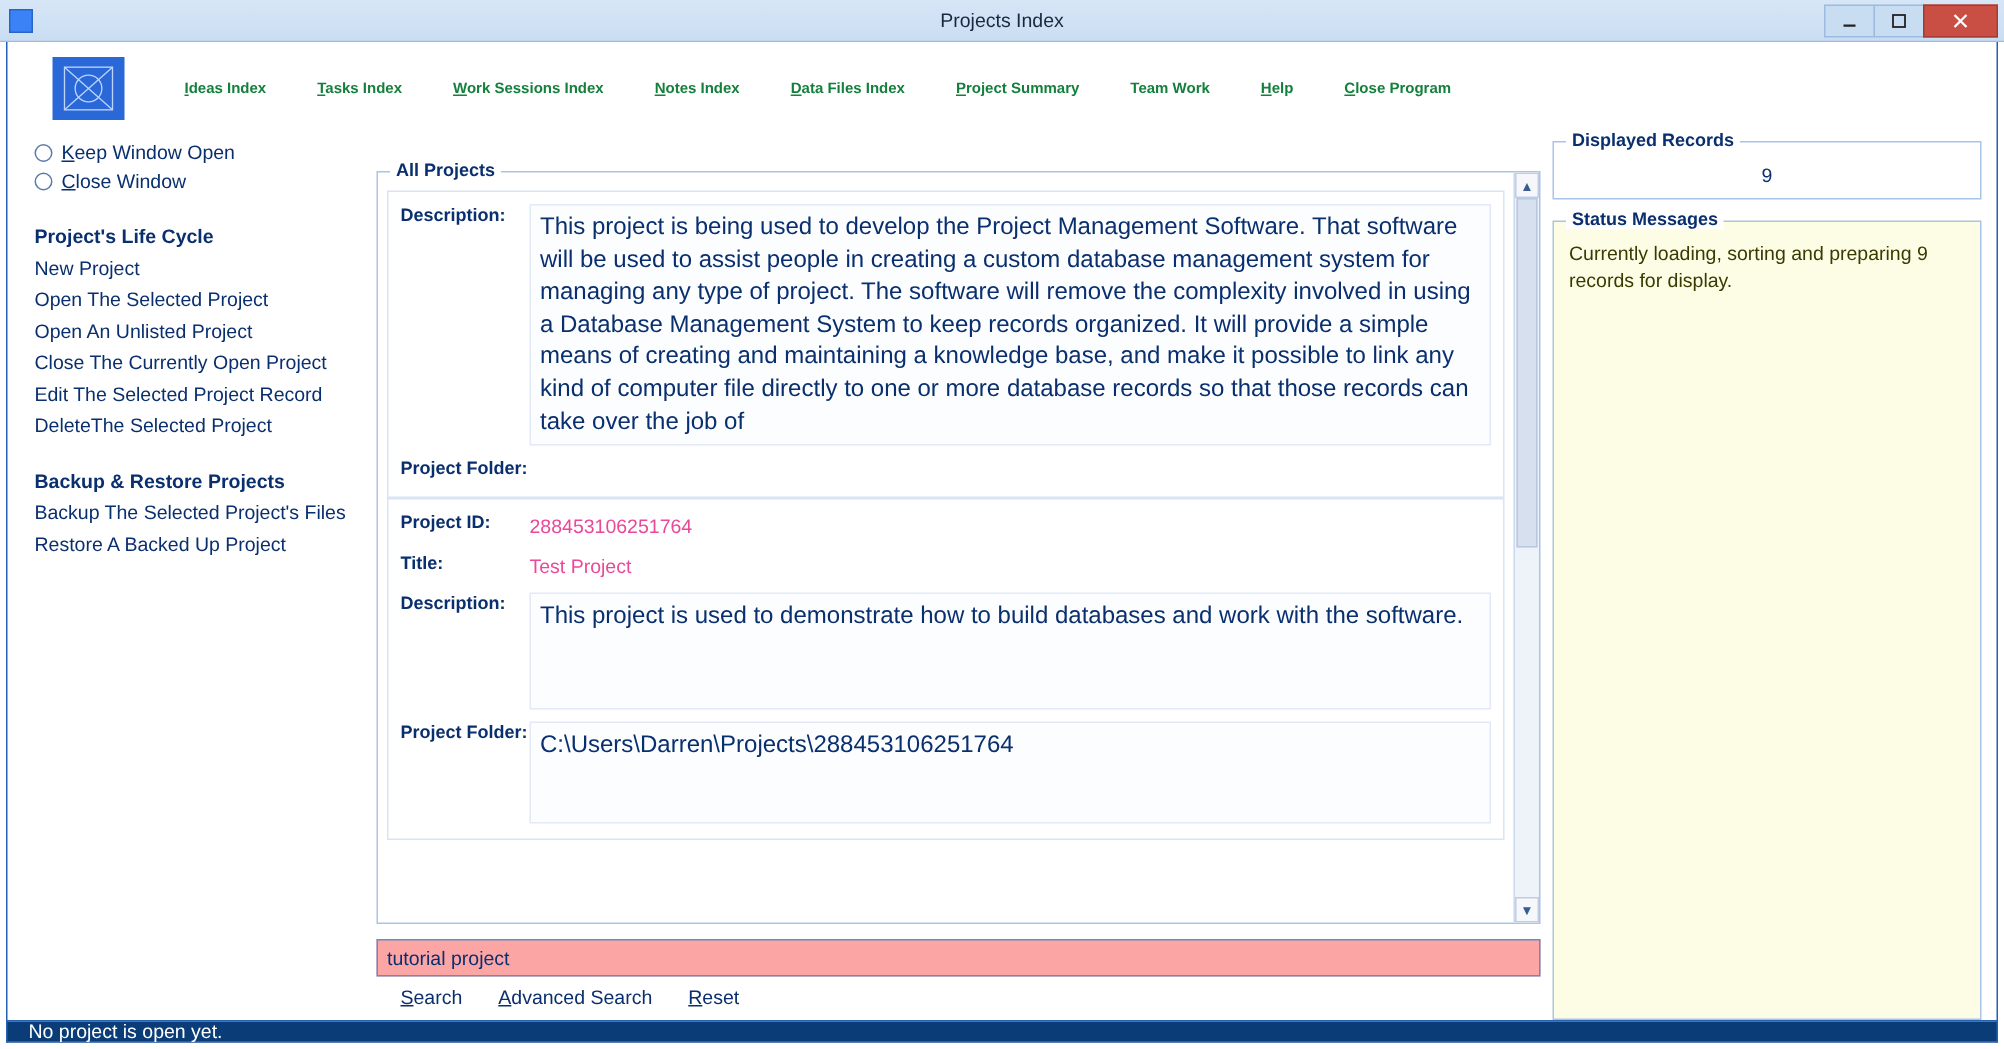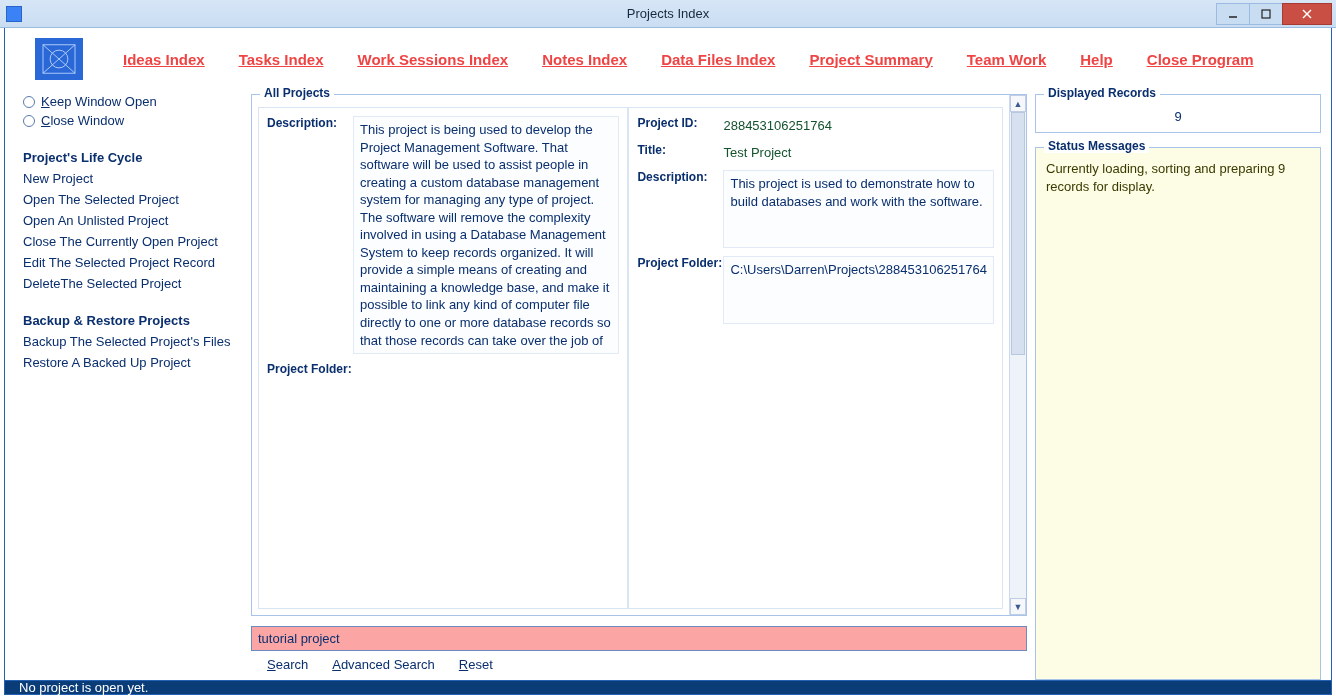--- a/index.html
+++ b/index.html
@@ -77,25 +77,24 @@
     gap: 34px;
   }
   .logo {
     width: 48px; height: 42px;
     background: #2968d6;
     display: flex; align-items: center; justify-content: center;
     margin-right: 6px;
   }
   .logo svg { width: 36px; height: 32px; }
   .menu-item {
-    color: #ef4444;
+    color: #15803d;
     font-weight: bold;
-    text-decoration: underline;
     cursor: pointer;
-    font-size: 15px;
+    font-size: 10px;
     white-space: nowrap;
   }
 
   
   .cols {
     flex: 1;
     display: flex;
     padding: 0 10px 0 18px;
     gap: 8px;
     min-height: 0;
@@ -134,39 +133,40 @@
     cursor: pointer;
     display: block;
   }
 
   
   .center {
     flex: 1;
     display: flex;
     flex-direction: column;
     min-width: 0;
+    margin-top: 20px;
   }
   .all-projects {
     flex: 1;
     border: 1px solid #a9c4e9;
     position: relative;
     display: flex;
     margin-top: 4px;
   }
   .all-projects .legend {
     position: absolute; top: -9px; left: 8px;
     background: #fff; padding: 0 4px;
     color: #0a2f6e; font-weight: bold; font-size: 12px;
   }
   .records {
     flex: 1;
     padding: 12px 6px 6px 6px;
     overflow: hidden;
     display: flex;
-    flex-direction: row;
+    flex-direction: column;
     gap: 0;
   }
   .record {
     border: 1px solid #d9e4f4;
     padding: 8px 8px 10px 8px;
   }
   .row { display: flex; margin-bottom: 8px; }
   .row .lbl {
     width: 86px;
     flex-shrink: 0;
@@ -174,28 +174,28 @@
     font-weight: bold;
     font-size: 12px;
     line-height: 1.3;
   }
   .row .valbox {
     flex: 1;
     border: 1px solid #e2eaf7;
     background: #fbfdff;
     padding: 4px 6px;
     color: #0a2f6e;
-    font-size: 13px;
+    font-size: 16px;
     line-height: 1.35;
     min-height: 18px;
   }
   .row .valbox.tall { min-height: 70px; }
   .row .valtext {
     flex: 1;
-    color: #14532d;
+    color: #ec4899;
     font-size: 13px;
     padding: 2px 0;
   }
   .scrollbar {
     width: 17px;
     background: #eef2f9;
     border-left: 1px solid #cdd9ec;
     display: flex;
     flex-direction: column;
   }

